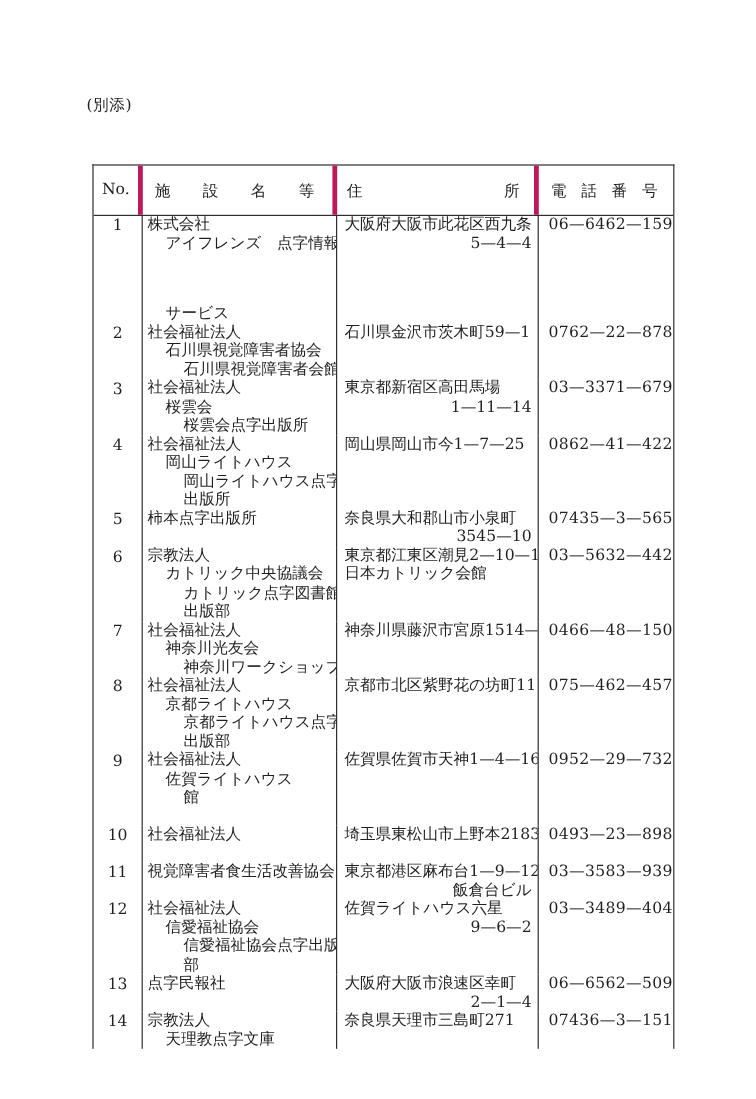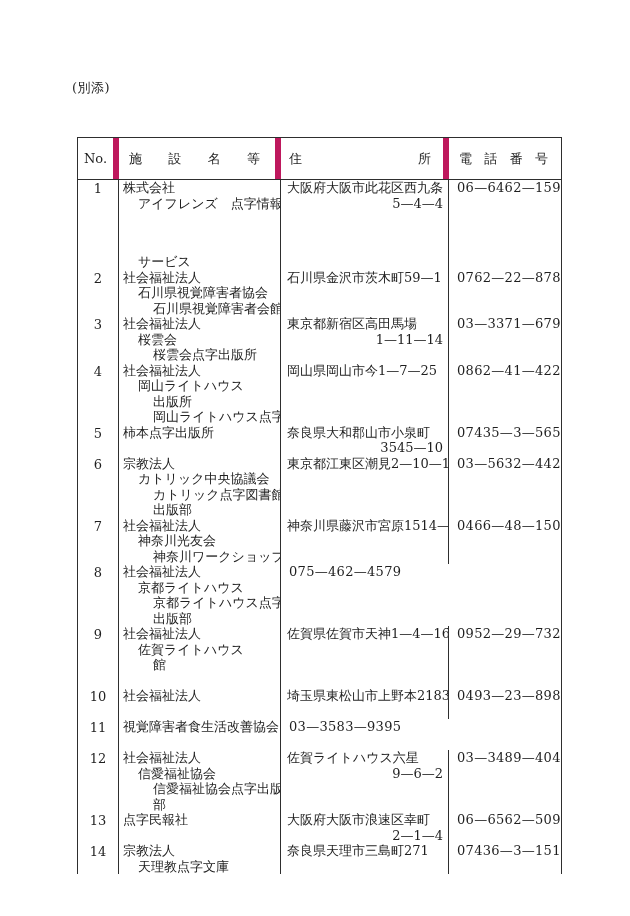--- a/index.html
+++ b/index.html
@@ -40,21 +40,21 @@
   }
   .thead {
     display: grid;
     grid-template-columns: 41px 162px 168px 1fr;
     height: 42px;
     border-bottom: 1px solid #2e2e2e;
   }
   .th {
     display: flex;
     align-items: center;
-    border-right: 6px solid #be185d;
+    border-right: 4px solid #be185d;
     overflow: hidden;
   }
   .th:last-child { border-right: none; }
   .th-no { justify-content: center; }
   .spread { justify-content: space-between; }
   .th-name  { padding: 0 15px 0 10px; }
   .th-addr  { padding: 0 12px 0 8px; }
   .th-phone { padding: 0 13px 0 10px; }
   .tr {
     display: grid;
@@ -146,22 +146,22 @@
           </div>
           <div class="td td-phone">
             <div class="line">03—3371—6791</div>
           </div>
         </div>
         <div class="tr" style="min-height: 62px;">
           <div class="td td-no">4</div>
           <div class="td td-name">
             <div class="line" style="padding-left: 4px;">社会福祉法人</div>
             <div class="line" style="padding-left: 19px;">岡山ライトハウス</div>
+            <div class="line" style="padding-left: 34px;">岡山ライトハウス点字</div>
             <div class="line" style="padding-left: 34px;">出版所</div>
-            <div class="line" style="padding-left: 34px;">岡山ライトハウス点字</div>
           </div>
           <div class="td td-addr">
             <div class="line">岡山県岡山市今1—7—25</div>
           </div>
           <div class="td td-phone">
             <div class="line">0862—41—4226</div>
           </div>
         </div>
         <div class="tr" style="min-height: 31px;">
           <div class="td td-no">5</div>
@@ -179,20 +179,21 @@
         <div class="tr" style="min-height: 62px;">
           <div class="td td-no">6</div>
           <div class="td td-name">
             <div class="line" style="padding-left: 4px;">宗教法人</div>
             <div class="line" style="padding-left: 19px;">カトリック中央協議会</div>
             <div class="line" style="padding-left: 34px;">カトリック点字図書館</div>
             <div class="line" style="padding-left: 34px;">出版部</div>
           </div>
           <div class="td td-addr">
             <div class="line">東京都江東区潮見2—10—10</div>
+            <div class="line">日本カトリック会館</div>
           </div>
           <div class="td td-phone">
             <div class="line">03—5632—4428</div>
           </div>
         </div>
         <div class="tr" style="min-height: 46.5px;">
           <div class="td td-no">7</div>
           <div class="td td-name">
             <div class="line" style="padding-left: 4px;">社会福祉法人</div>
             <div class="line" style="padding-left: 19px;">神奈川光友会</div>
@@ -206,20 +207,23 @@
           </div>
         </div>
         <div class="tr" style="min-height: 62px;">
           <div class="td td-no">8</div>
           <div class="td td-name">
             <div class="line" style="padding-left: 4px;">社会福祉法人</div>
             <div class="line" style="padding-left: 19px;">京都ライトハウス</div>
             <div class="line" style="padding-left: 34px;">京都ライトハウス点字</div>
             <div class="line" style="padding-left: 34px;">出版部</div>
           </div>
+          <div class="td td-addr">
+            <div class="line">京都市北区紫野花の坊町11</div>
+          </div>
           <div class="td td-phone">
             <div class="line">075—462—4579</div>
           </div>
         </div>
         <div class="tr" style="min-height: 62px;">
           <div class="td td-no">9</div>
           <div class="td td-name">
             <div class="line" style="padding-left: 4px;">社会福祉法人</div>
             <div class="line" style="padding-left: 19px;">佐賀ライトハウス</div>
             <div class="line" style="padding-left: 34px;">館</div>
@@ -240,20 +244,24 @@
             <div class="line">埼玉県東松山市上野本2183</div>
           </div>
           <div class="td td-phone">
             <div class="line">0493—23—8989</div>
           </div>
         </div>
         <div class="tr" style="min-height: 31px;">
           <div class="td td-no">11</div>
           <div class="td td-name">
             <div class="line" style="padding-left: 4px;">視覚障害者食生活改善協会</div>
+          </div>
+          <div class="td td-addr">
+            <div class="line">東京都港区麻布台1—9—12</div>
+            <div class="line right">飯倉台ビル</div>
           </div>
           <div class="td td-phone">
             <div class="line">03—3583—9395</div>
           </div>
         </div>
         <div class="tr" style="min-height: 62px;">
           <div class="td td-no">12</div>
           <div class="td td-name">
             <div class="line" style="padding-left: 4px;">社会福祉法人</div>
             <div class="line" style="padding-left: 19px;">信愛福祉協会</div>

